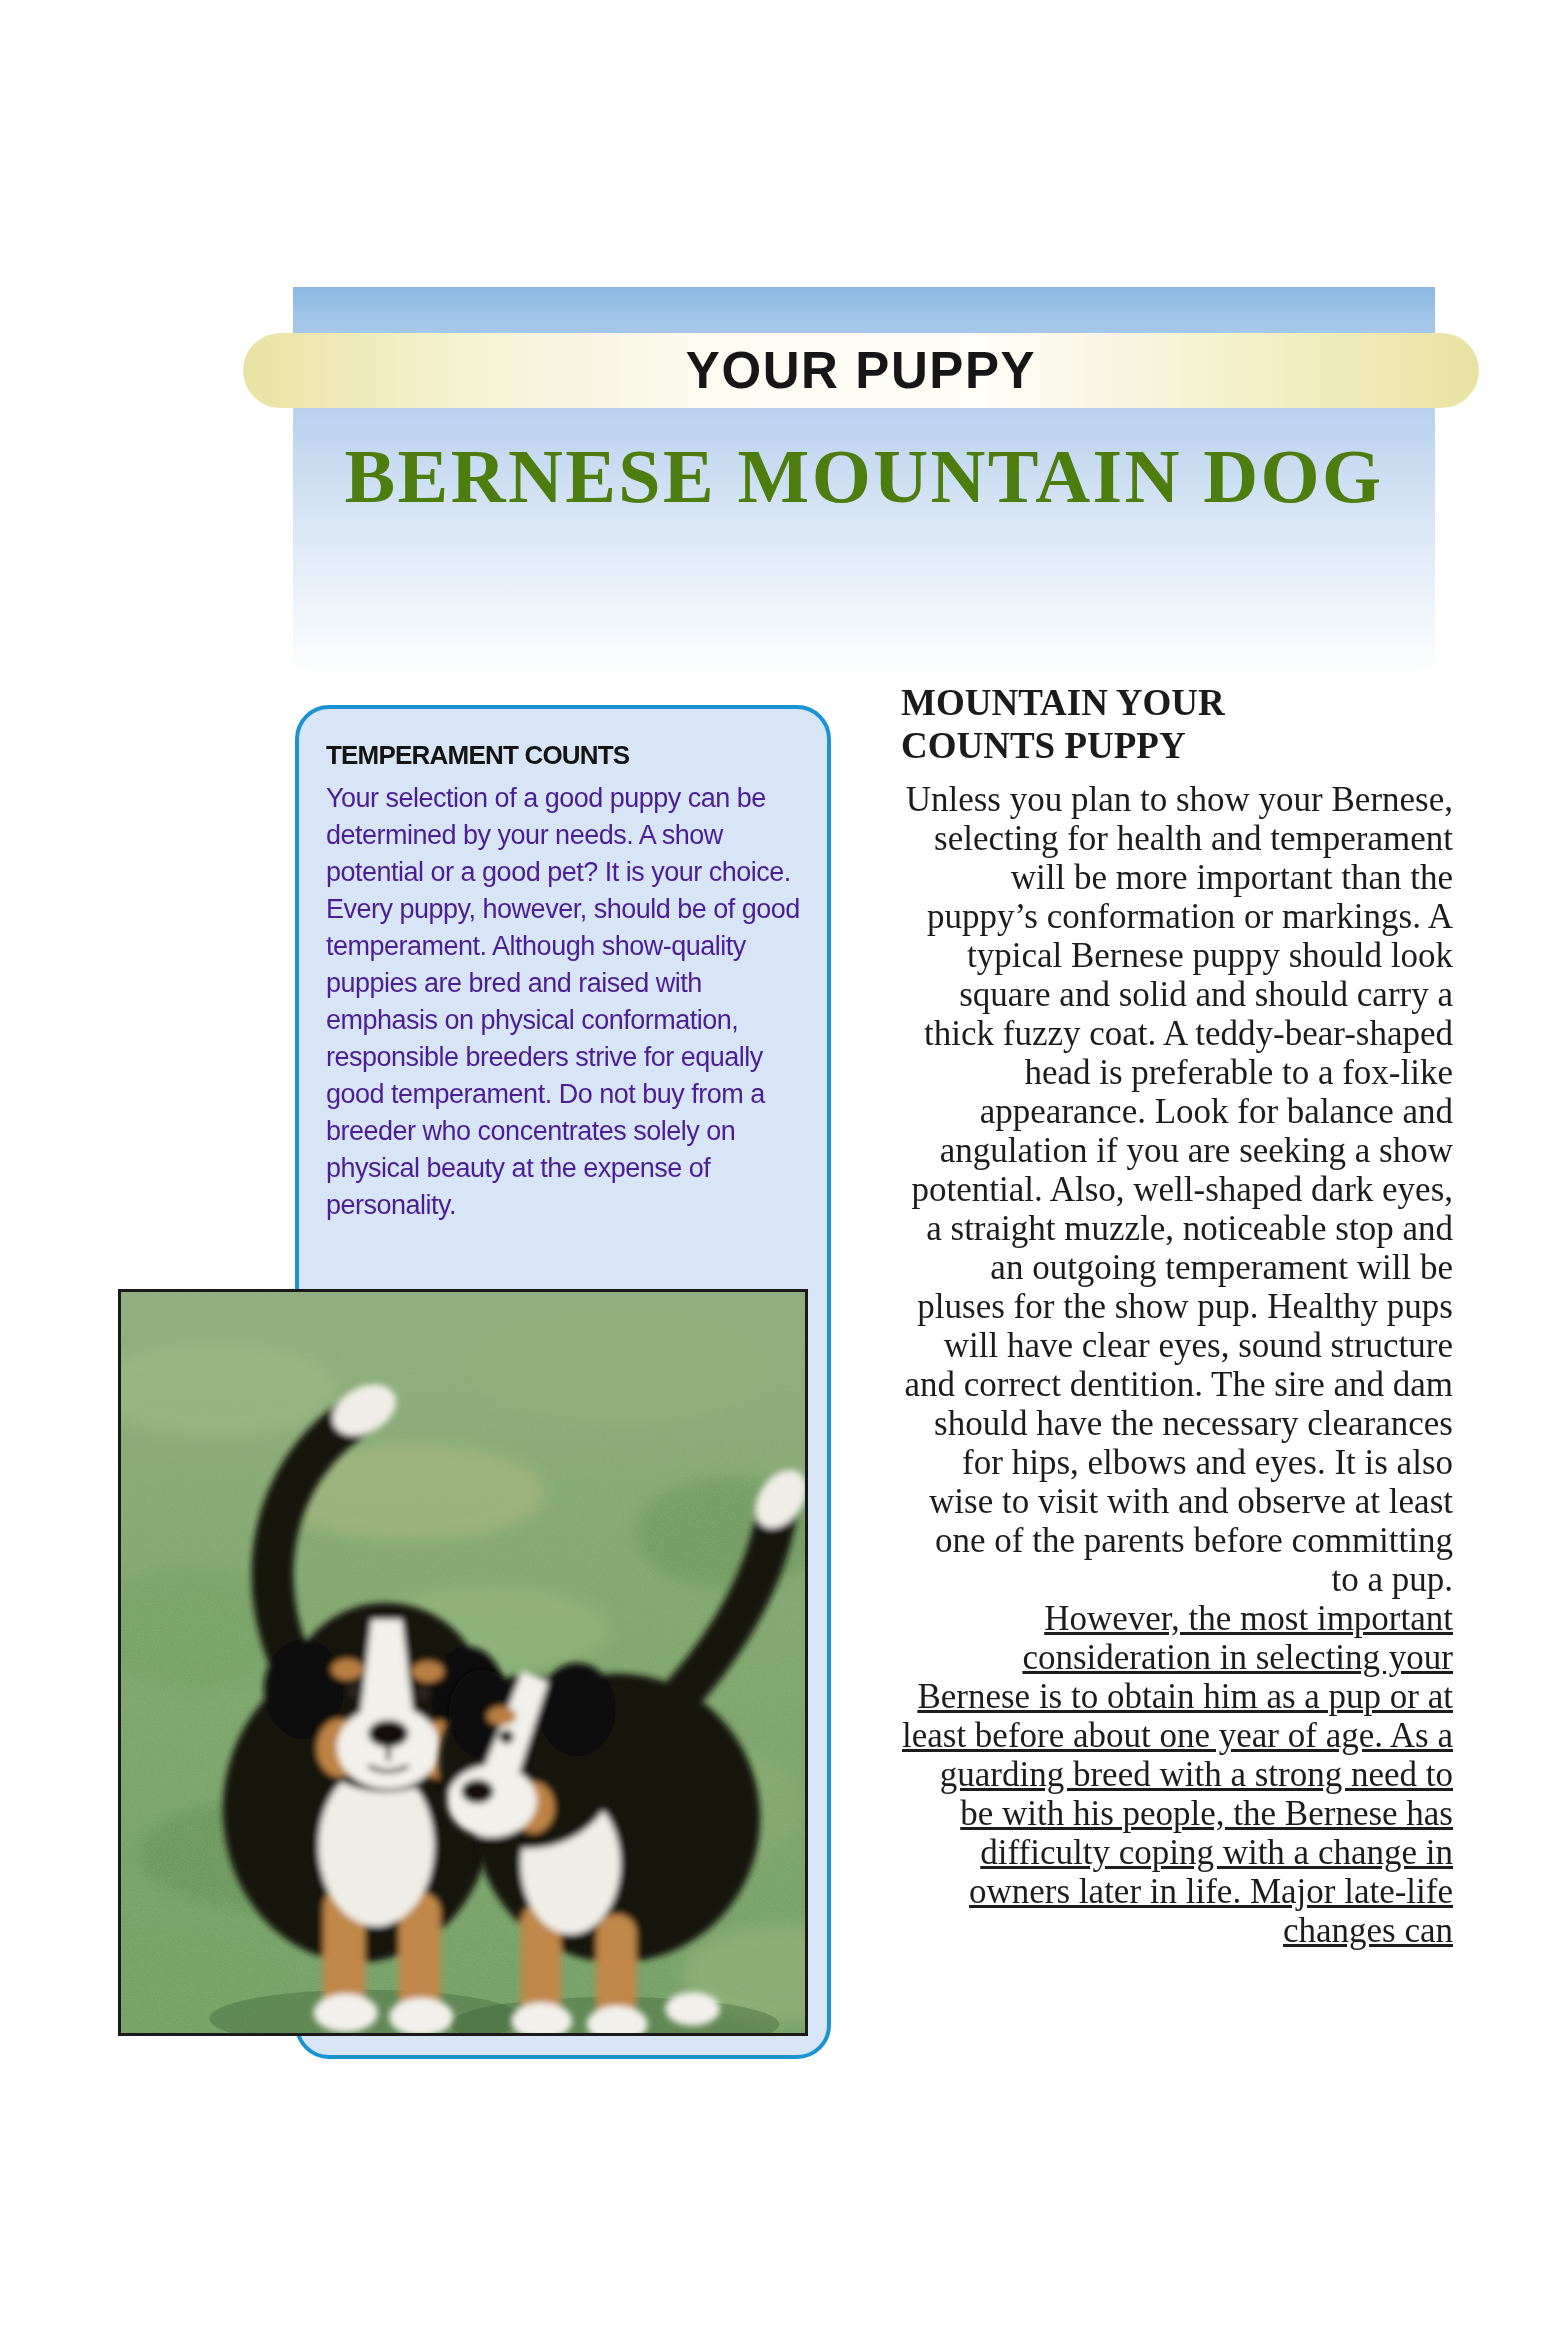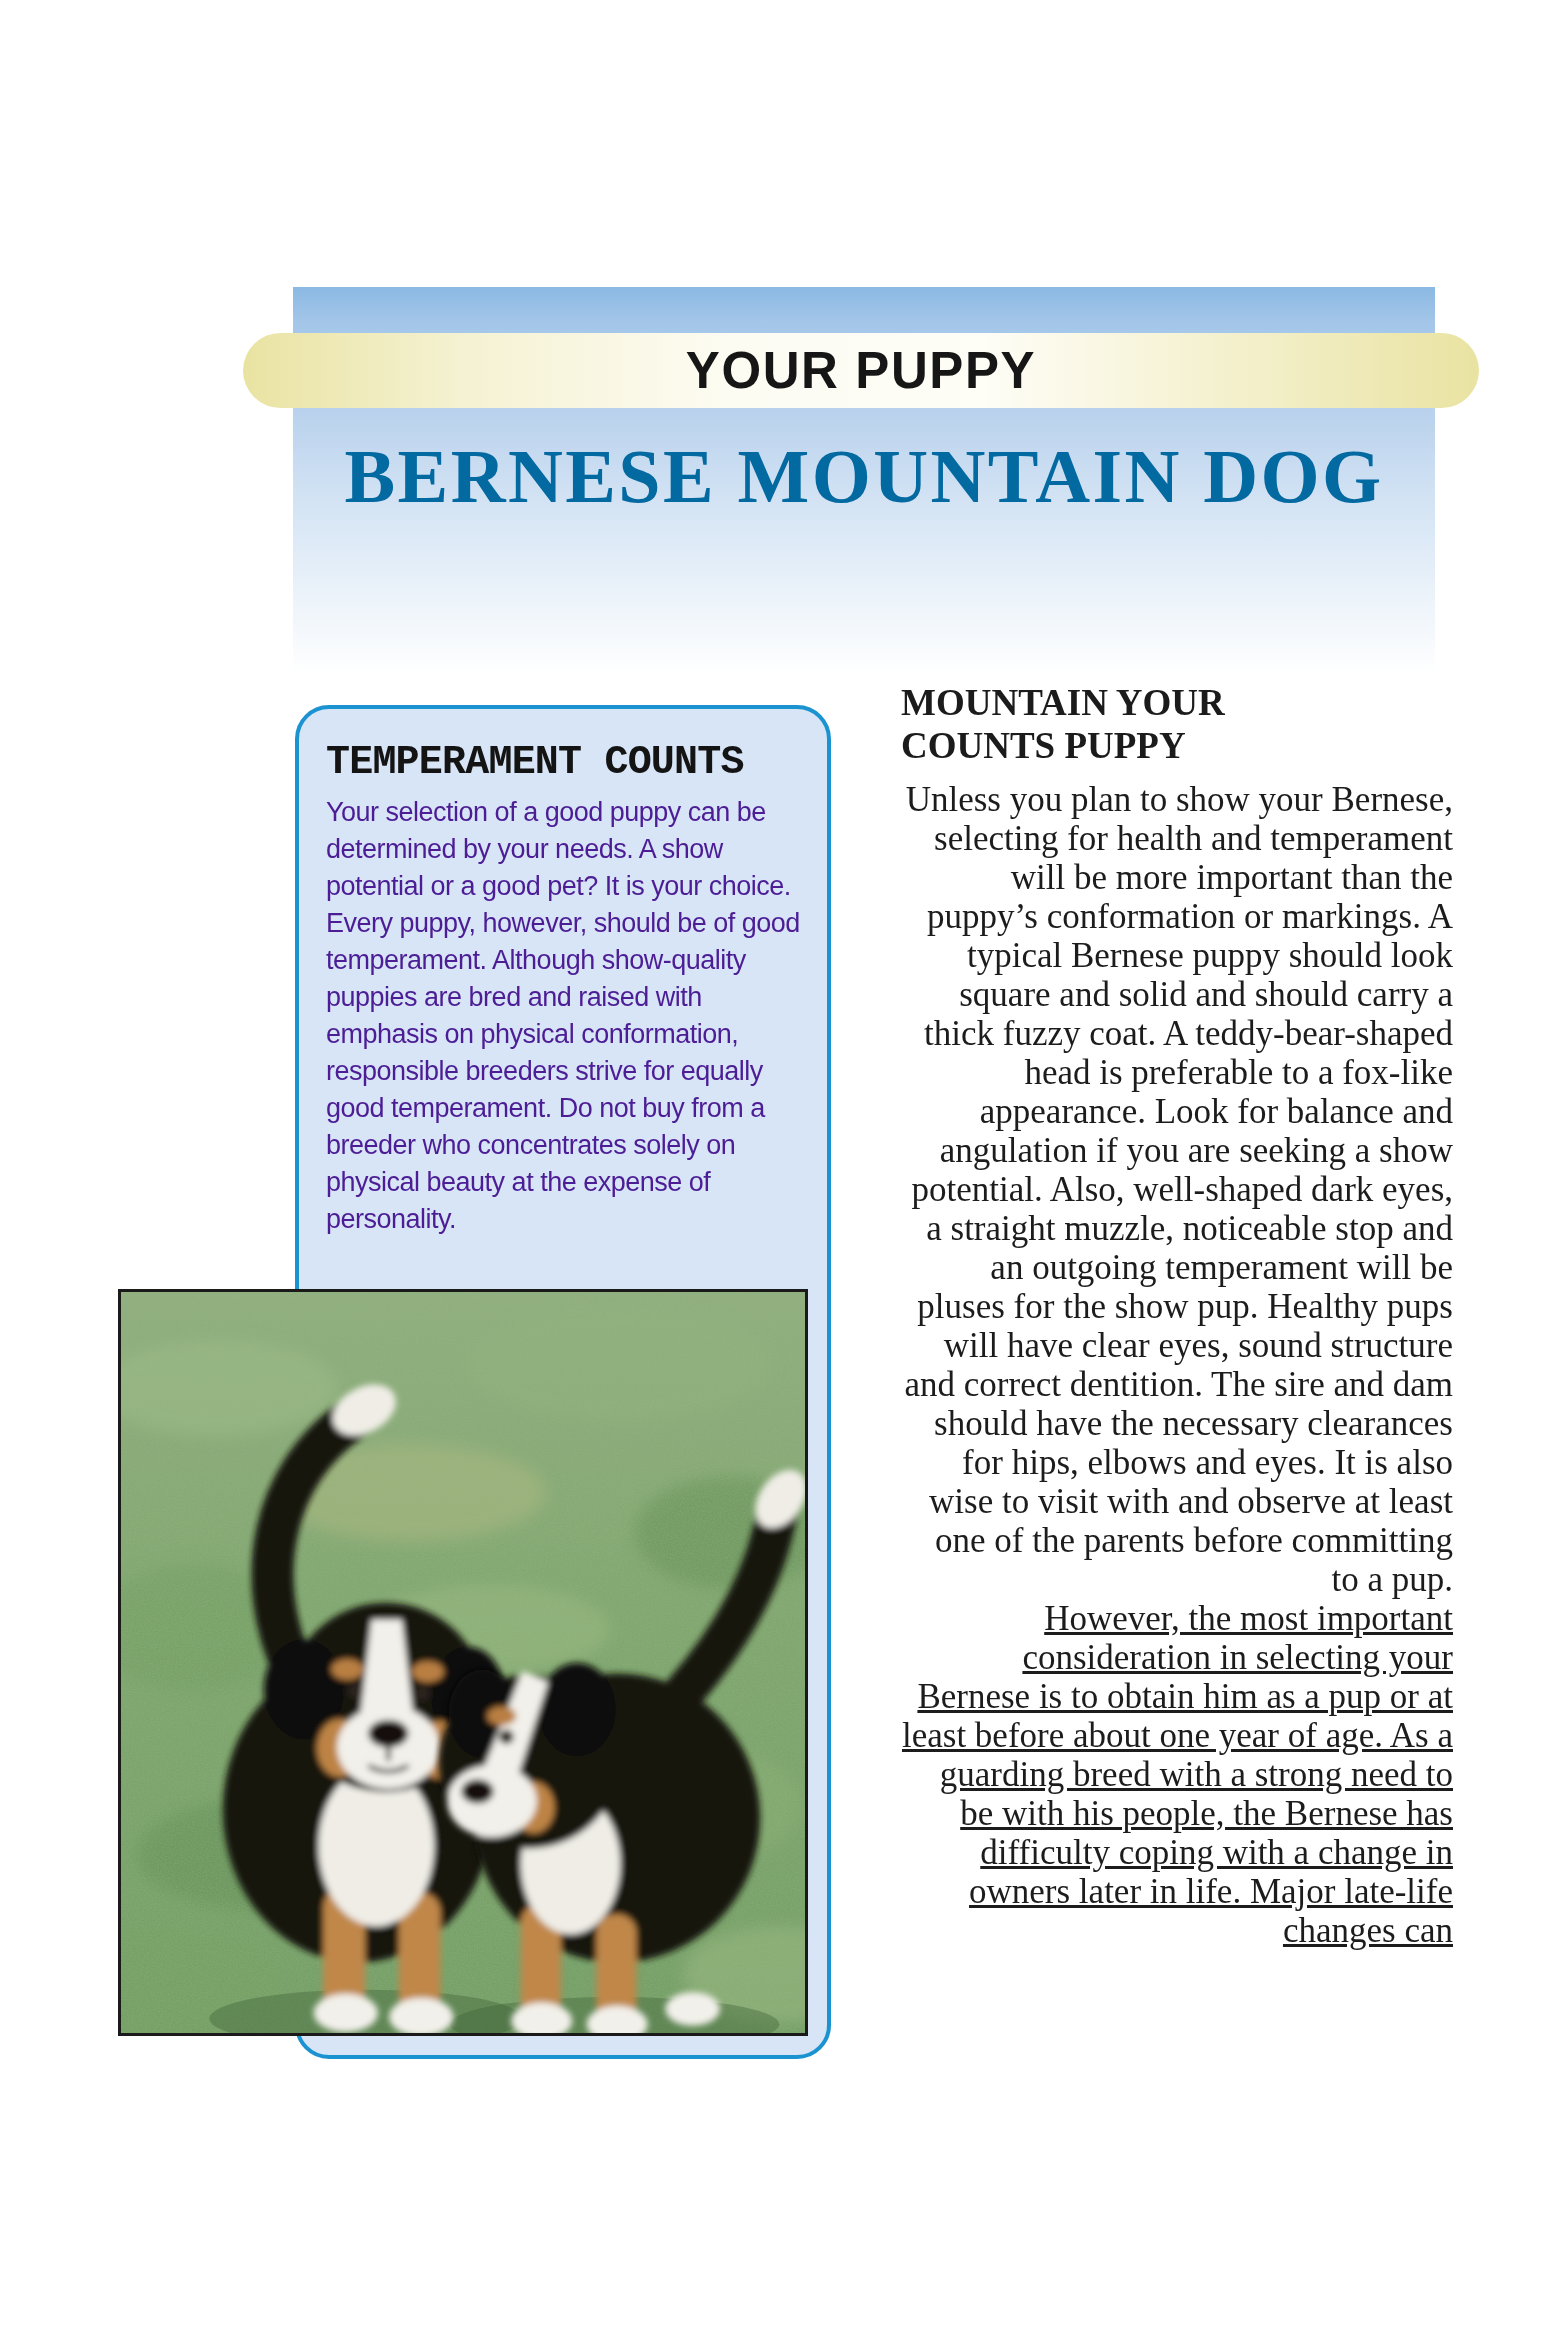--- a/index.html
+++ b/index.html
@@ -7,36 +7,36 @@
         font-family:"Liberation Serif",serif;}
 
   
   .band{position:absolute;left:293px;top:287px;width:1142px;height:388px;
         background:linear-gradient(180deg,#8bb9e3 0%,#a3c6e9 9%,#b7d0ec 30%,
                    #d3e3f4 55%,#ecf3fa 80%,#ffffff 100%);}
 
   
   .chapter-title{position:absolute;left:293px;top:438px;width:1142px;
         text-align:center;font-family:"Liberation Serif",serif;font-weight:700;
-        font-size:76px;line-height:76px;letter-spacing:2.4px;color:#0369a1;white-space:nowrap;}
+        font-size:76px;line-height:76px;letter-spacing:2.4px;color:#4d7c0f;white-space:nowrap;}
 
   
   .pill{position:absolute;left:243px;top:333px;width:1236px;height:75px;border-radius:38px;
         background:linear-gradient(90deg,#e9e3a2 0%,#f5f2d3 18%,#fdfcf3 40%,
                    #fefdf6 60%,#f3efc9 82%,#e9e3a2 100%);
         display:flex;align-items:center;justify-content:center;}
   .pill span{font-family:"Liberation Sans",sans-serif;font-weight:700;font-size:51px;
         letter-spacing:1.6px;color:#161616;}
 
   
   .sidebar{position:absolute;left:295px;top:705px;width:536px;height:1354px;
         box-sizing:border-box;background:#d7e5f6;border:4.8px solid #1b93d1;border-radius:34px;
         padding:30.5px 19px 0 27px;z-index:1;}
-  .sidebar h2{margin:0 0 9.6px 0;font-family:Liberation Mono, monospace;font-weight:700;
-        font-size:40px;letter-spacing:-0.8px;color:#141414;}
+  .sidebar h2{margin:0 0 9.6px 0;font-family:Liberation Sans, sans-serif;font-weight:700;
+        font-size:26px;letter-spacing:-0.8px;color:#141414;}
   .sidebar p{margin:0;font-family:"Liberation Sans",sans-serif;font-weight:400;
         font-size:27px;line-height:37px;letter-spacing:-0.5px;color:#4c1d95;}
 
   
   .photo{position:absolute;left:118px;top:1289px;width:690px;height:747px;
         box-sizing:border-box;border:3.2px solid #1a1a1a;z-index:3;background:#7fa46c;}
   .photo svg{display:block;width:100%;height:100%;}
 
   
   .article{position:absolute;left:901px;top:681px;width:552px;z-index:1;}

